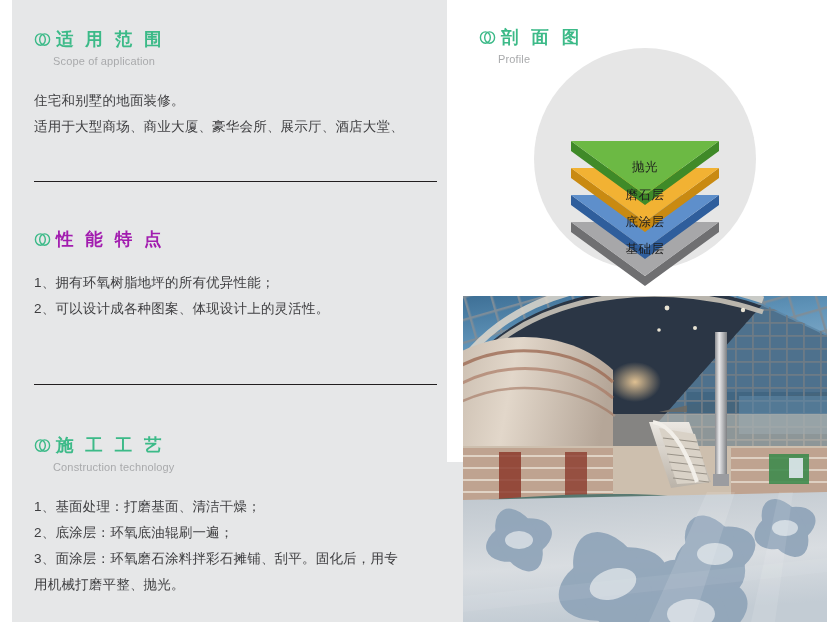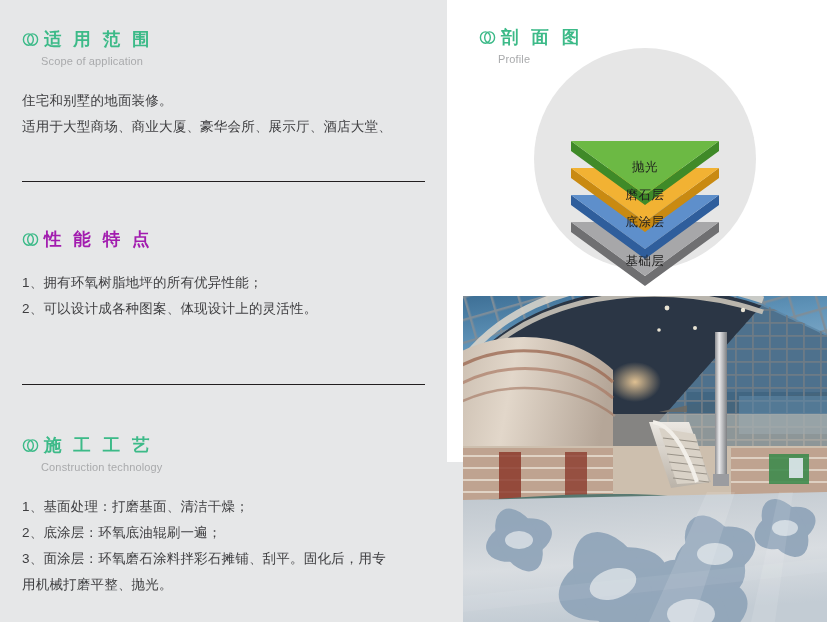--- a/index.html
+++ b/index.html
@@ -13,21 +13,21 @@
     height: 622px;
     position: relative;
     overflow: hidden;
     font-family: "Liberation Sans", "DejaVu Sans", sans-serif;
     -webkit-font-smoothing: antialiased;
   }
 
   
   #left-panel {
     position: absolute;
-    left: 0;
+    left: 12px;
     top: 0;
     width: 533px;
     height: 622px;
     background: #e6e7e8;
     box-sizing: border-box;
   }
 
   .section {
     position: absolute;
     left: 22px;
@@ -249,21 +249,21 @@
 
       <g>
         <polygon id="ly0-side" points="108,104 182,158 256,104 256,94 182,148 108,94" fill="#3f8a28"></polygon>
         <polygon id="ly0-top" points="108,94 182,148 256,94" fill="#6cb944"></polygon>
       </g>
     </svg>
 
     <div class="layer-label" style="left:182px; top:113px;">抛光</div>
     <div class="layer-label" style="left:182px; top:141px;">磨石层</div>
     <div class="layer-label" style="left:182px; top:168px;">底涂层</div>
-    <div class="layer-label" style="left:182px; top:207px;">基础层</div>
+    <div class="layer-label" style="left:182px; top:195px;">基础层</div>
   </div>
 
   <div id="photo-frame">
     <svg id="photo-svg" viewBox="0 0 364 326" preserveAspectRatio="xMidYMid slice" aria-hidden="true">
       <defs>
         <linearGradient id="sky" x1="0" y1="0" x2="0.3" y2="1">
           <stop offset="0%" stop-color="#2e5f86"></stop>
           <stop offset="45%" stop-color="#5f93b8"></stop>
           <stop offset="100%" stop-color="#a9c6da"></stop>
         </linearGradient>

